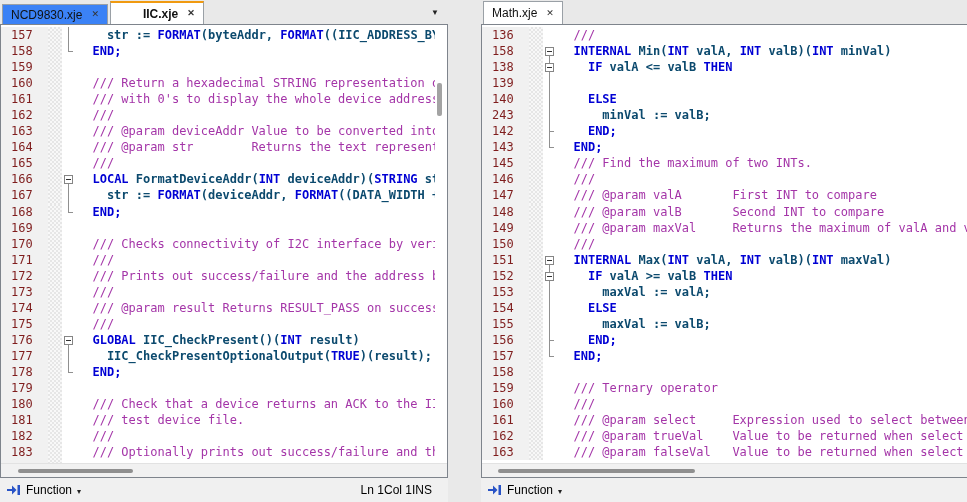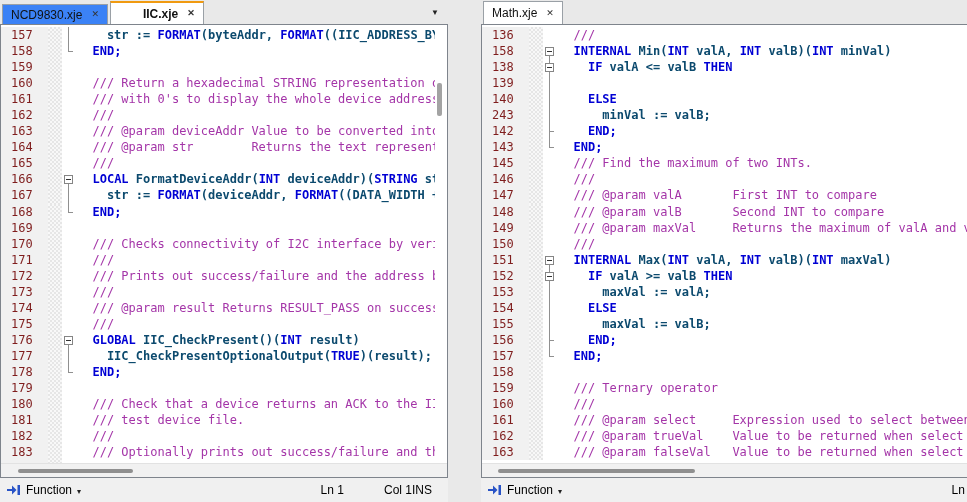--- a/index.html
+++ b/index.html
@@ -60,21 +60,21 @@
   .pane1 .vthumb{top:42px;height:28px;}
 
   
   .statusbar{position:absolute;left:0;right:0;bottom:0;height:24px;background:#f0f0f0;
              display:flex;align-items:center;padding:0 16px 0 6px;box-sizing:border-box;
              font-size:12px;color:#000;}
   .nav-icon{display:inline-flex;align-items:center;color:var(--si,#2853c6);}
   .nav-label{margin-left:5px;cursor:pointer;}
   .nav-caret{margin-left:5px;font-size:8px;color:#222;padding-top:2px;}
   .sb-ln{margin-left:auto;}
-  .sb-col{margin-left:40px;}
+  .sb-col{}
   .sb-ins{}
 </style>
 </head>
 <body>
 
 <div class="pane pane0">
   <div class="tabbar">
     <div class="tab">
       <span class="tab-label">NCD9830.xje</span>
       <span class="tab-close">✕</span>

